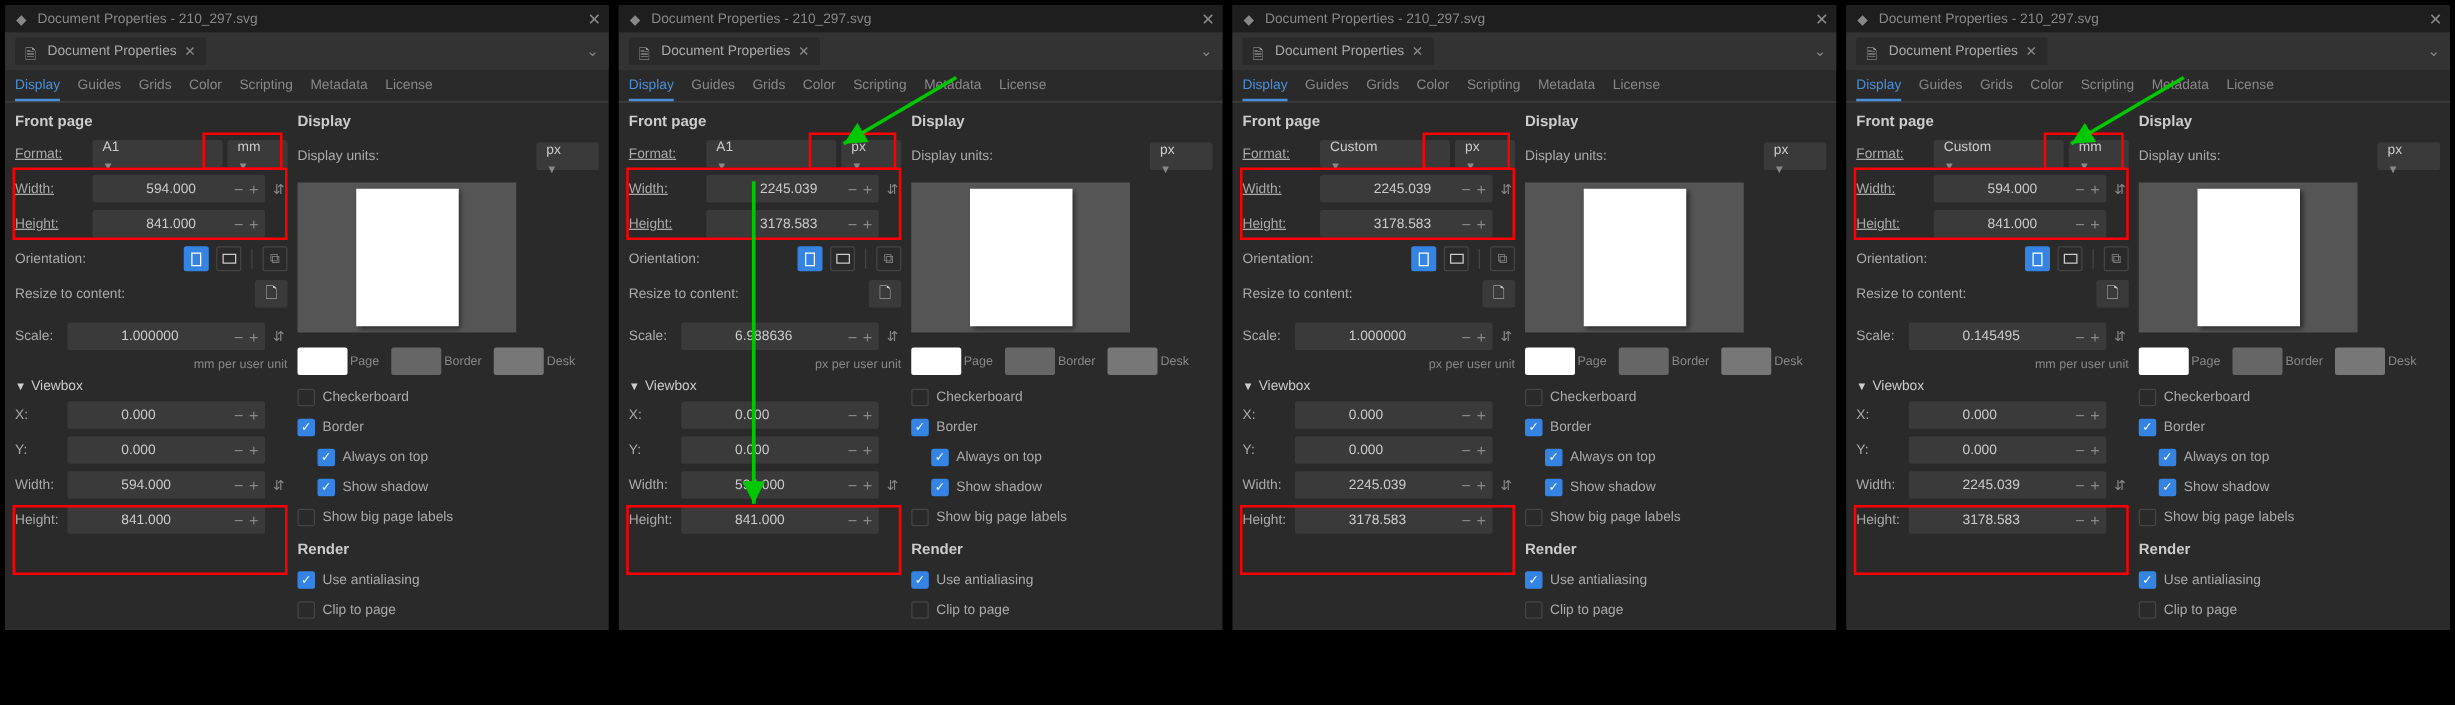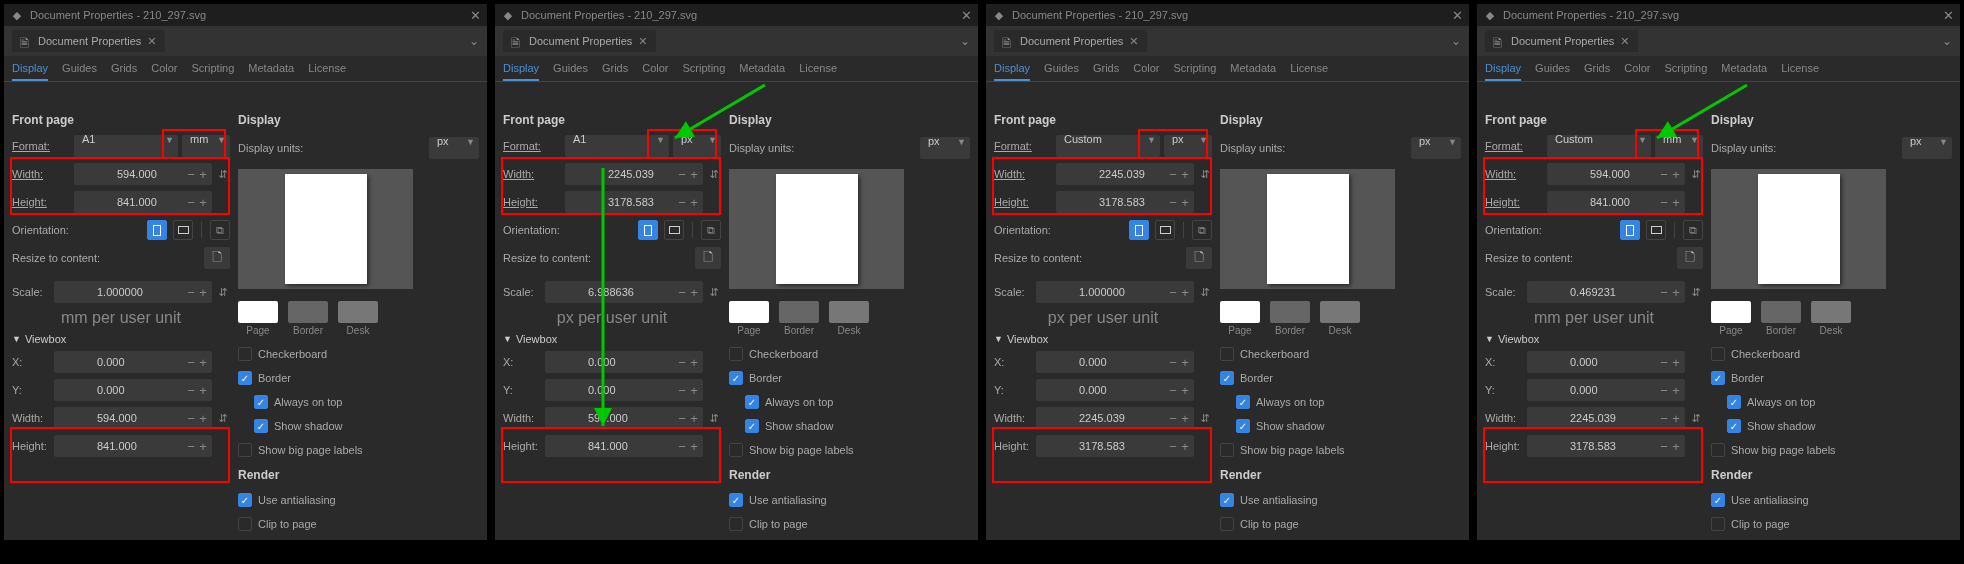--- a/index.html
+++ b/index.html
@@ -87,42 +87,42 @@
   }
   .tab.active {
     color: var(--accent-blue);
     border-bottom-color: var(--accent-blue);
   }
   
   .content {
     display: flex;
     padding: 6px 8px;
     gap: 8px;
-    margin-top: 23px;
   }
   .col-left { width: 218px; display:flex; flex-direction:column; gap:2px; position:relative; }
   .col-right { flex: 1; display:flex; flex-direction:column; gap:4px; }
   
   .section-title { font-weight: bold; color: var(--text); font-size: 12px; margin: 2px 0 4px 0; }
   
   .row { display:flex; align-items:center; gap:4px; height:26px; }
   .row .label { width: 58px; color: var(--text-label); font-size:11px;text-decoration:underline; }
   .row .label-short { width: 38px; color: var(--text-label); font-size:11px; }
   
   .dropdown {
     background: var(--bg-input);
     height: 22px;
     display:flex;
-    align-items:flex-end;
+    align-items:flex-start;
     padding: 0 4px 12px 8px;
     border-radius: 2px;
     cursor:pointer;
     font-size:11px;
     color: var(--text);
     gap: 4px;
+    flex-direction: column;
   }
   .dropdown .dd-text { flex:1; }
   .dropdown .dd-arrow { font-size:9px; color:var(--text-dim); }
   .dd-format { flex:1; }
   .dd-unit { width: 48px; }
   .dd-dispunit { width: 50px; }
   
   .numinput {
     background: var(--bg-input);
     height: 22px;
@@ -139,21 +139,21 @@
   .ni-full { flex:1; }
   
   .lock-col { width:14px; display:flex; align-items:center; justify-content:center; color:var(--text-dim); }
   
   .orient-row { display:flex; align-items:center; gap:6px; height:26px;justify-content:center; }
   .orient-row .label { width:84px; color:var(--text-label); }
   .orient-btn { width:20px; height:20px; border:1px solid var(--border); display:flex; align-items:center; justify-content:center; cursor:pointer; border-radius:2px; color:var(--text-dim); font-size:11px; }
   .orient-btn.sel { background: var(--accent-blue-bright); border-color:var(--accent-blue-bright); }
   .orient-sep { width:1px; height:16px; background:var(--border); margin:0 2px; }
   
-  .unit-note { text-align:center; font-size:16px; color:var(--text-dim); margin-top:2px; }
+  .unit-note { text-align:right; font-size:10px; color:var(--text-dim); margin-top:2px; }
   
   .collapsible { display:flex; align-items:center; gap:4px; font-size:11px; color:var(--text); cursor:pointer; margin-top:4px; margin-bottom:2px;}
   .collapsible .tri { font-size:9px; }
   
   .page-preview {
     width: 175px;
     height: 120px;
     background: #555;
     display:flex;
     align-items:center;
@@ -161,21 +161,21 @@
     margin: 4px 0;
   }
   .page-preview .page {
     width: 82px;
     height: 110px;
     background: var(--white-page);
     box-shadow: 2px 2px 4px rgba(0,0,0,0.5);
   }
   
   .swatches { display:flex; gap:10px; margin: 4px 0; }
-  .swatch-col { display:flex; flex-direction:column; align-items:center; gap:2px; }
+  .swatch-col { display:flex; align-items:center; gap:2px; }
   .swatch { width:40px; height:22px; border-radius:2px; cursor:pointer; }
   .swatch-page { background:#fff; }
   .swatch-border { background:#666; }
   .swatch-desk { background:#777; }
   .swatch-label { font-size:10px; color:var(--text-dim); }
   
   .check-row { display:flex; align-items:center; gap:6px; height:20px; font-size:11px; color:var(--text-label); }
   .checkbox { width:14px; height:14px; border:1px solid var(--border); border-radius:2px; cursor:pointer; display:flex; align-items:center; justify-content:center; font-size:10px; color:#fff; }
   .checkbox.checked { background: var(--accent-blue-bright); border-color:var(--accent-blue-bright); }
   
@@ -911,21 +911,21 @@
         </div>
       <div class="orient-row">
           <span class="label" style="width:112px">Resize to content:</span>
           <div style="flex:1"></div>
           <div class="resize-btn">🗋</div>
         </div>
       <div style="height:4px"></div>
       <div class="row">
           <span class="label-short">Scale:</span>
           <div class="numinput ni-full">
-            <span class="ni-val">0.469231</span>
+            <span class="ni-val">0.145495</span>
             <span class="ni-btns">
               <span class="ni-btn">−</span>
               <span class="ni-btn">+</span>
             </span>
           </div>
           <div class="lock-col">⇵</div>
         </div>
       <div class="unit-note">mm  per user unit</div>
       <div class="collapsible">
           <span class="tri">▼</span>

